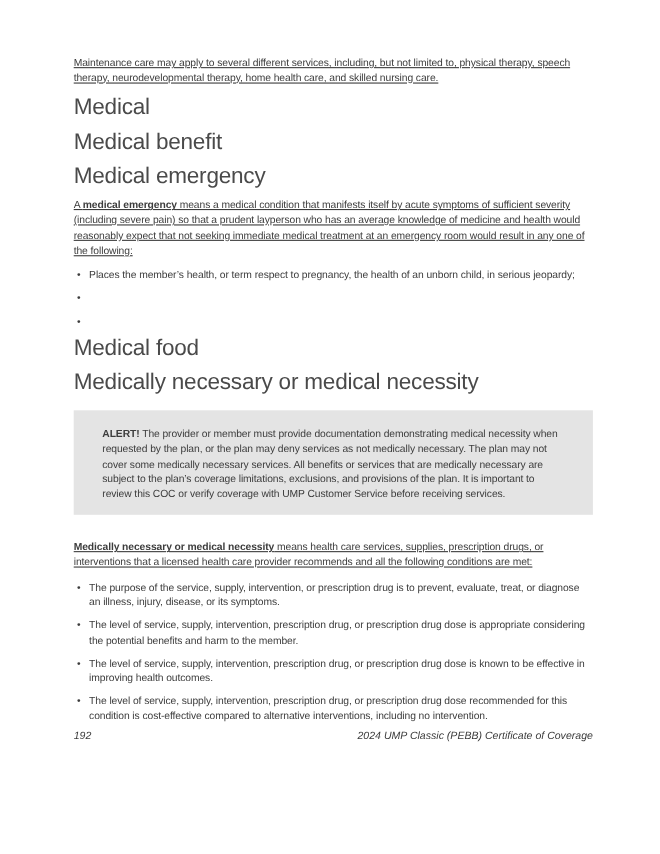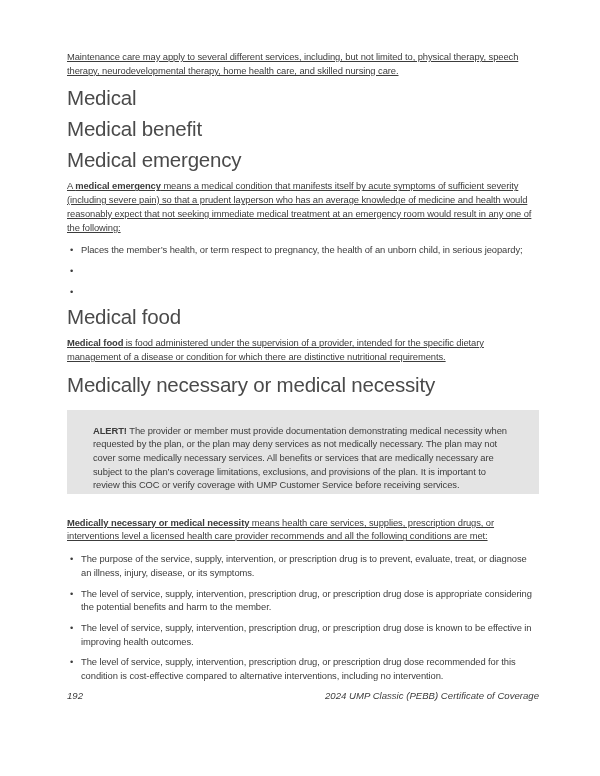--- a/index.html
+++ b/index.html
@@ -45,21 +45,21 @@
     padding-left: 3px;
   }
   ul.bullets .dot {
     flex: none;
     width: 11px;
     font-size: 9.4px;
   }
   .alert {
     background: #e4e4e4;
     margin: 13px 0 22px 0;
-    padding: 14px 28px 2px 26px;
+    padding: 14px 28px 13px 26px;
   }
   .alert p {
     margin: 0;
     font-size: 9.4px;
     line-height: 13.6px;
     letter-spacing: -0.08px;
   }
   .footer {
     display: flex;
     justify-content: space-between;
@@ -91,29 +91,28 @@
       </li>
     <li>
         <span class="dot">•</span>
       </li>
     <li>
         <span class="dot">•</span>
       </li>
   </ul>
 
   <h2 class="sect">Medical food</h2>
-  <p class="body"><b>Medical food</b><span> is food administered under the supervision of a provider, intended for the specific dietary management of a disease or condition for which there are distinctive nutritional requirements.</span></p>
 
   <h2 class="sect">Medically necessary or medical necessity</h2>
 
   <div class="alert" style="background: rgb(228, 228, 228);">
     <p><b>ALERT!</b><span> The provider or member must provide documentation demonstrating medical necessity when requested by the plan, or the plan may deny services as not medically necessary. The plan may not cover some medically necessary services. All benefits or services that are medically necessary are subject to the plan’s coverage limitations, exclusions, and provisions of the plan. It is important to review this COC or verify coverage with UMP Customer Service before receiving services.</span></p>
   </div>
 
-  <p class="body"><b>Medically necessary or medical necessity</b><span> means health care services, supplies, prescription drugs, or interventions level a licensed health care provider recommends and all the following conditions are met:</span></p>
+  <p class="body"><b>Medically necessary or medical necessity</b><span> means health care services, supplies, prescription drugs, or interventions that a licensed health care provider recommends and all the following conditions are met:</span></p>
 
   <ul class="bullets">
     <li>
         <span class="dot">•</span>
         <span>The purpose of the service, supply, intervention, or prescription drug is to prevent, evaluate, treat, or diagnose an illness, injury, disease, or its symptoms.</span>
       </li>
     <li>
         <span class="dot">•</span>
         <span>The level of service, supply, intervention, prescription drug, or prescription drug dose is appropriate considering the potential benefits and harm to the member.</span>
       </li>

